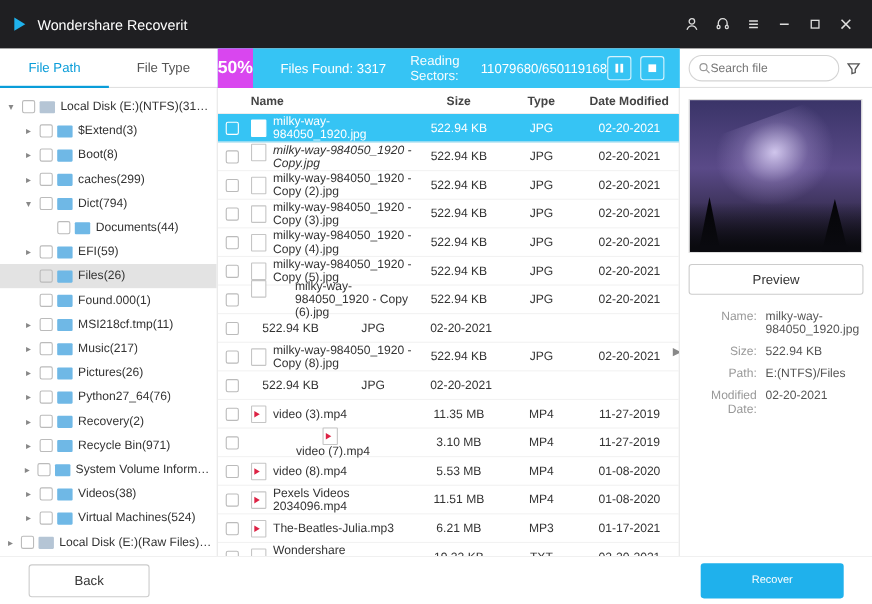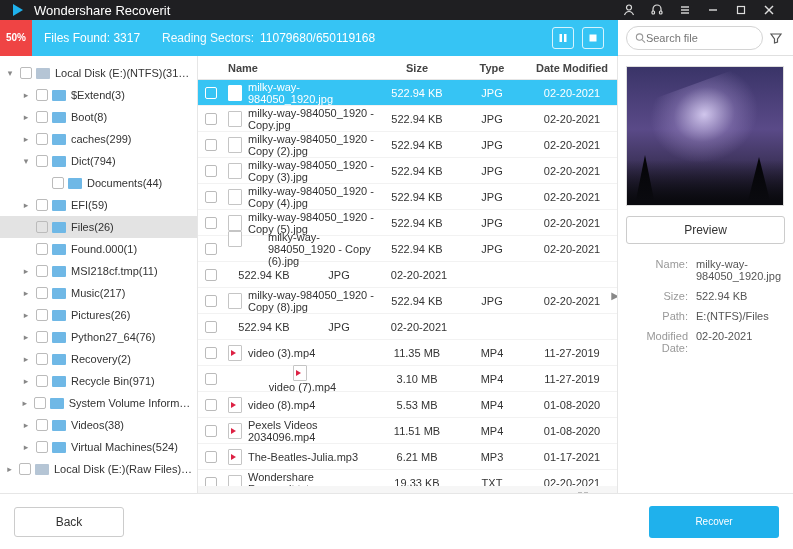--- a/index.html
+++ b/index.html
@@ -1,31 +1,31 @@
 <!DOCTYPE html>
 <html><head>
 <meta charset="utf-8">
 <style>
 * { margin:0; padding:0; box-sizing:border-box; font-family:"Segoe UI",Arial,sans-serif; }
 body { width:793px; height:549px; background:#fff; overflow:hidden; position:relative; font-size:12px; color:#333; }
 
 
-.titlebar { height:20px; background:#1f1f22; color:#fff; display:flex; align-items:center; padding:0 10px; }
+.titlebar { height:44px; background:#1f1f22; color:#fff; display:flex; align-items:center; padding:0 10px; }
 .titlebar .logo { width:16px; height:16px; margin-right:8px; display:flex; align-items:center; justify-content:center; }
 .titlebar .title { flex:1; font-size:13px; }
 .titlebar .tbtn { width:28px; height:28px; display:flex; align-items:center; justify-content:center; cursor:pointer; color:#ddd; }
 
 
 .toolbar { height:36px; display:flex; align-items:center; border-bottom:1px solid #e0e0e0; }
 .tabs { width:198px; height:36px; display:flex; }
 .tab { flex:1; height:100%; display:flex; align-items:center; justify-content:center; font-size:12px; color:#555; cursor:pointer; border-bottom:2px solid transparent; }
 .tab.active { color:#0a9dd9; border-bottom:2px solid #0a9dd9; }
 .scan-info { flex:1; height:36px; display:flex; align-items:center; background:#36c4f4; color:#fff; padding-right:8px; position:relative; }
-.pct-badge { width:32px; height:36px; background:#ef4444; display:flex; align-items:center; justify-content:center; font-size:10px; font-weight:bold; color:#fff; }
-.scan-info .found { margin-left:12px; font-size:12px; min-width:110px; }
+.pct-badge { width:32px; height:36px; background:#d946ef; display:flex; align-items:center; justify-content:center; font-size:16px; font-weight:bold; color:#fff; }
+.scan-info .found { margin-left:25px; font-size:12px; min-width:110px; }
 .scan-info .reading { margin-left:8px; font-size:12px; opacity:0.95; }
 .scan-info .numpath { margin-left:6px; font-size:12px;text-align:center; }
 .scan-controls { display:flex; gap:8px; margin-left:auto; margin-right:6px; }
 .ctrl { width:22px; height:22px; border:1px solid rgba(255,255,255,0.8); border-radius:3px; display:flex; align-items:center; justify-content:center; cursor:pointer; color:#fff; }
 .search-area { width:175px; height:36px; display:flex; align-items:center; padding:0 8px; gap:6px; }
 .search-box { flex:1; height:24px; border:1px solid #d4d4d4; border-radius:12px; display:flex; align-items:center; padding:0 8px; color:#999; }
 .search-box input { border:none; outline:none; width:100%; font-size:11px; background:transparent; }
 .filter-btn { width:16px; color:#555; cursor:pointer; }
 
 
@@ -73,21 +73,21 @@
 .trees-silhouette { position:absolute; bottom:0; left:0; right:0; height:55px; }
 .trees-silhouette::before{content:""; position:absolute; bottom:0; left:8px; width:0; border-left:10px solid transparent; border-right:10px solid transparent; border-bottom:50px solid #050508;}
 .trees-silhouette::after{content:""; position:absolute; bottom:0; right:12px; width:0; border-left:12px solid transparent; border-right:12px solid transparent; border-bottom:48px solid #050508;}
 .pbtn { margin-top:10px; height:28px; border:1px solid #ccc; border-radius:3px; background:#fff; display:flex; align-items:center; justify-content:center; font-size:12px; cursor:pointer; }
 .pmeta { margin-top:14px; font-size:11px; color:#666; }
 .pmeta .mrow { display:flex; margin-bottom:8px; }
 .pmeta .mlbl { width:70px; text-align:right; color:#999; padding-right:8px; }
 .pmeta .mval { flex:1; color:#555; word-break:break-word; }
 
 
-.bottombar { position:absolute; bottom:0; left:0; right:0; height:56px; border-top:1px solid #e6e6e6; display:flex; align-items:center; padding:0 14px; background:#fff;justify-content:center; }
+.bottombar { position:absolute; bottom:0; left:0; right:0; height:44px; border-top:1px solid #e6e6e6; display:flex; align-items:center; padding:0 26px; background:#fff;justify-content:center; }
 .btn-back { width:110px; height:30px; border:1px solid #ccc; border-radius:3px; background:#fff; display:flex; align-items:center; justify-content:center; cursor:pointer; font-size:12px; }
 .btn-recover { margin-left:auto; width:130px; height:32px; background:#1fb1ec; color:#fff; border-radius:3px; display:flex; align-items:center; justify-content:center; cursor:pointer; font-size:10px; }
 
 svg { display:block; }
 </style>
 </head>
 <body>
 
 <div class="titlebar">
   <span class="logo">
@@ -128,20 +128,24 @@
     </span>
   <span class="tbtn">
       <svg width="12" height="12" viewBox="0 0 12 12" stroke="#ddd" stroke-width="1.4">
         <line x1="2" y1="2" x2="10" y2="10"></line>
         <line x1="10" y1="2" x2="2" y2="10"></line>
       </svg>
     </span>
 </div>
 
 <div class="toolbar">
+  <div class="tabs">
+    <div class="tab active">File Path</div>
+    <div class="tab">File Type</div>
+  </div>
   <div class="scan-info">
     <div class="pct-badge">50%</div>
     <span class="found">
       <span>Files Found:</span>&nbsp;<span>3317</span>
     </span>
     <span class="reading">Reading Sectors:</span>
     <span class="numpath">11079680/650119168</span>
     <div class="scan-controls">
       <div class="ctrl">
           <svg width="10" height="10" viewBox="0 0 10 10" fill="#fff">
@@ -312,21 +316,21 @@
             <span>milky-way-984050_1920.jpg</span>
           </div>
           <div class="col-size">522.94 KB</div>
           <div class="col-type">JPG</div>
           <div class="col-date">02-20-2021</div>
         </div>
         <div class="row">
           <div class="col-chk">
             <div class="chk"></div>
           </div>
-          <div class="col-name" style="display:flex;align-items:center;">
+          <div class="col-name" style="display:flex;align-items:flex-start;font-style:italic;">
             <span class="ficon jpg"></span>
             <span>milky-way-984050_1920 - Copy.jpg</span>
           </div>
           <div class="col-size">522.94 KB</div>
           <div class="col-type">JPG</div>
           <div class="col-date">02-20-2021</div>
         </div>
         <div class="row">
           <div class="col-chk">
             <div class="chk"></div>

